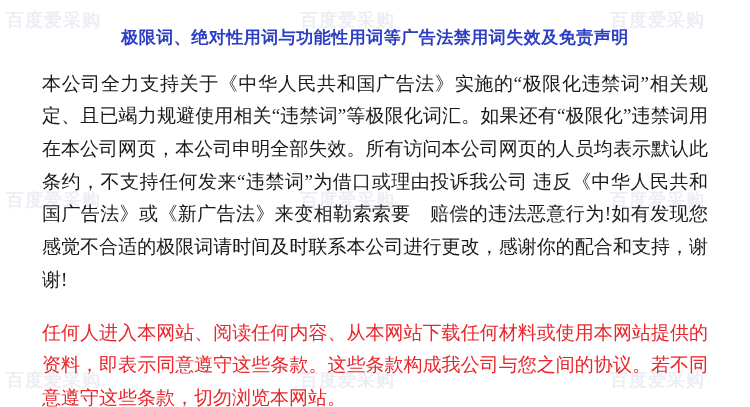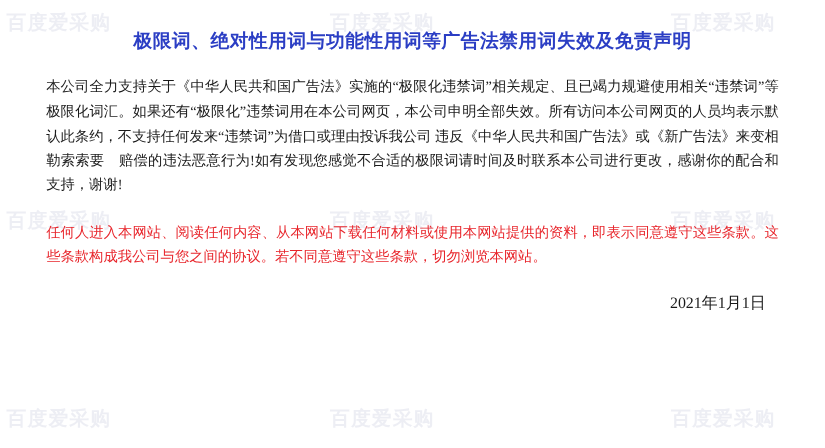--- a/index.html
+++ b/index.html
@@ -31,21 +31,21 @@
     text-align: center;
     color: #2b3ec4;
     font-size: 17px;
     font-weight: bold;
     letter-spacing: 0.5px;
     line-height: 1.4;
     margin: 0 0 18px 0;
     font-family: Liberation Sans, sans-serif;
   }
   .para {
-    font-size: 13px;
+    font-size: 19px;
     line-height: 1.72;
     text-align: justify;
     text-justify: inter-ideograph;
     margin: 0;
     font-family: "Liberation Serif", serif;
   }
   .para-main {
     color: #1a1a1a;
     margin-bottom: 20px;
   }

